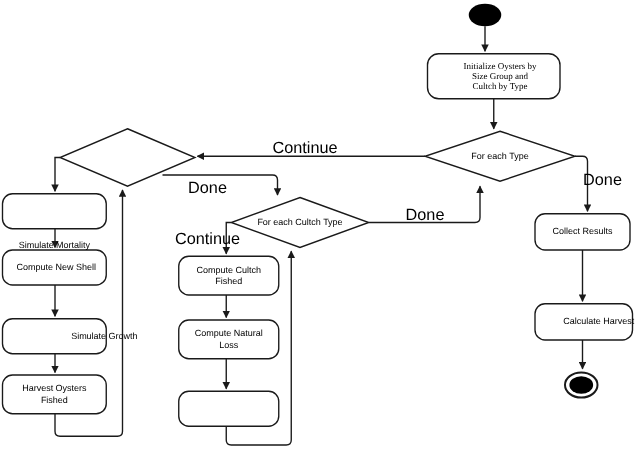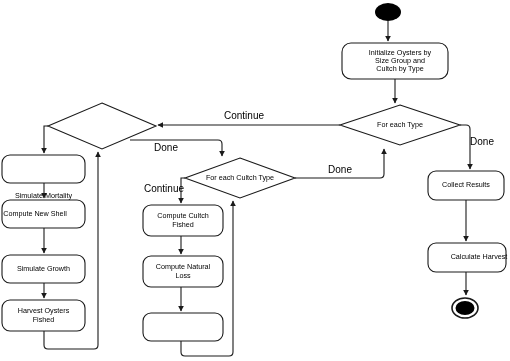--- a/index.html
+++ b/index.html
@@ -37,21 +37,21 @@
     white-space: pre-line;
   }
   .action-label {
     font-size: 7.2px;
   }
   .decision-label {
     font-size: 7.2px;
   }
   .edge-label {
     position: absolute;
-    font-size: 10px;
+    font-size: 13px;
     color: #000000;
     text-align: center;
     white-space: nowrap;
   }
   .hit {
     position: absolute;
   }
 </style>
 </head>
 <body>
@@ -121,32 +121,32 @@
       <rect x="428" y="171" width="76" height="29" rx="8" ry="8" fill="#ffffff"></rect>
       <rect x="428" y="243" width="78" height="29" rx="8" ry="8" fill="#ffffff"></rect>
     </g>
 
     <ellipse cx="388" cy="12" rx="13" ry="9" fill="#000000" stroke="none"></ellipse>
 
     <ellipse cx="465" cy="308" rx="13" ry="10" fill="#ffffff" stroke="#1a1a1a" stroke-width="1.6"></ellipse>
     <ellipse cx="465" cy="308" rx="9.5" ry="7" fill="#000000" stroke="none"></ellipse>
   </svg>
 
-  <div class="node-label action-label" style="left:342px; top:43px; width:116px; height:36px;">Initialize Oysters by
+  <div class="node-label action-label" style="left:342px; top:43px; width:116px; height:36px;font-family:Liberation Serif, serif;">Initialize Oysters by
 Size Group and
 Cultch by Type</div>
 
   <div class="node-label decision-label" style="left:340px; top:105px; width:120px; height:40px;">For each Type</div>
 
 
   <div class="node-label action-label" style="left:2px; top:155px; width:83px; height:28px;margin-top:27px;">Simulate Mortality</div>
 
-  <div class="node-label action-label" style="left:2px; top:200px; width:66px; height:28px;">Compute New Shell</div>
+  <div class="node-label action-label" style="left:2px; top:200px; width:66px; height:28px;padding-left:10px;">Compute New Shell</div>
 
-  <div class="node-label action-label" style="left:2px; top:255px; width:83px; height:28px;">Simulate Growth</div>
+  <div class="node-label action-label" style="left:2px; top:255px; width:83px; height:28px;padding-left:40px;">Simulate Growth</div>
 
   <div class="node-label action-label" style="left:2px; top:300px; width:83px; height:31px;">Harvest Oysters
 Fished</div>
 
   <div class="node-label decision-label" style="left:185px; top:158px; width:110px; height:40px;">For each Cultch Type</div>
 
   <div class="node-label action-label" style="left:143px; top:205px; width:80px; height:31px;">Compute Cultch
 Fished</div>
 
   <div class="node-label action-label" style="left:143px; top:256px; width:80px; height:31px;">Compute Natural

